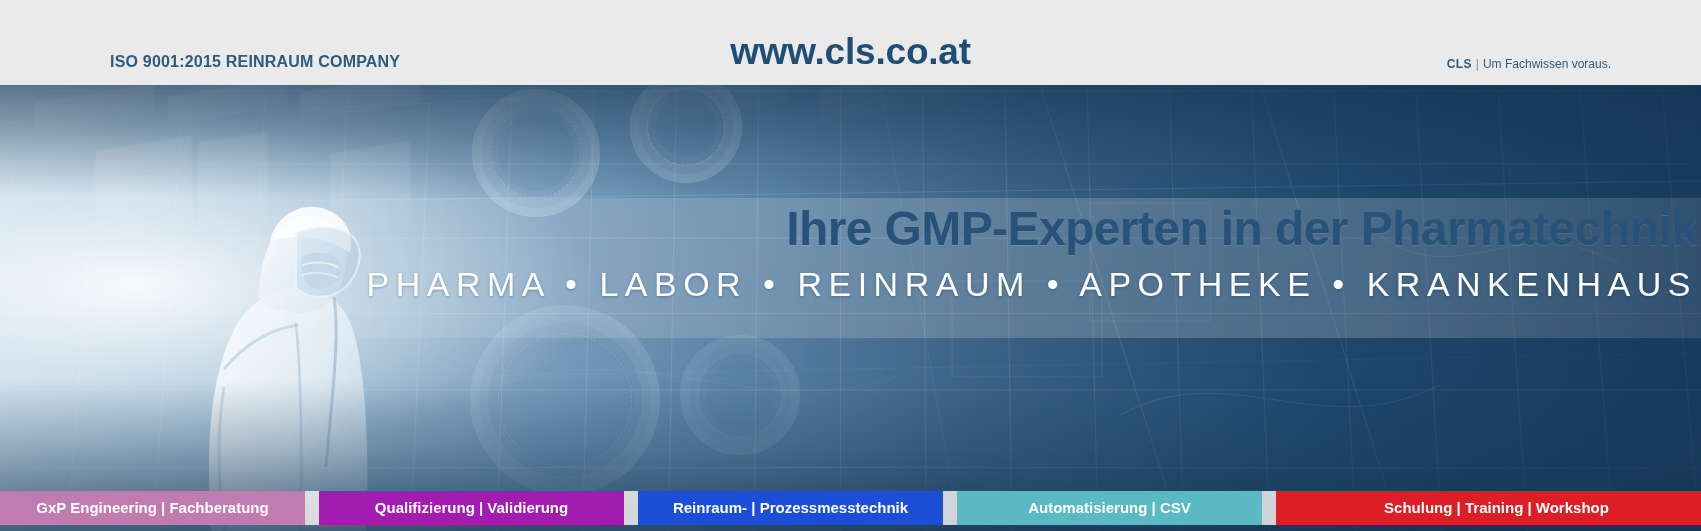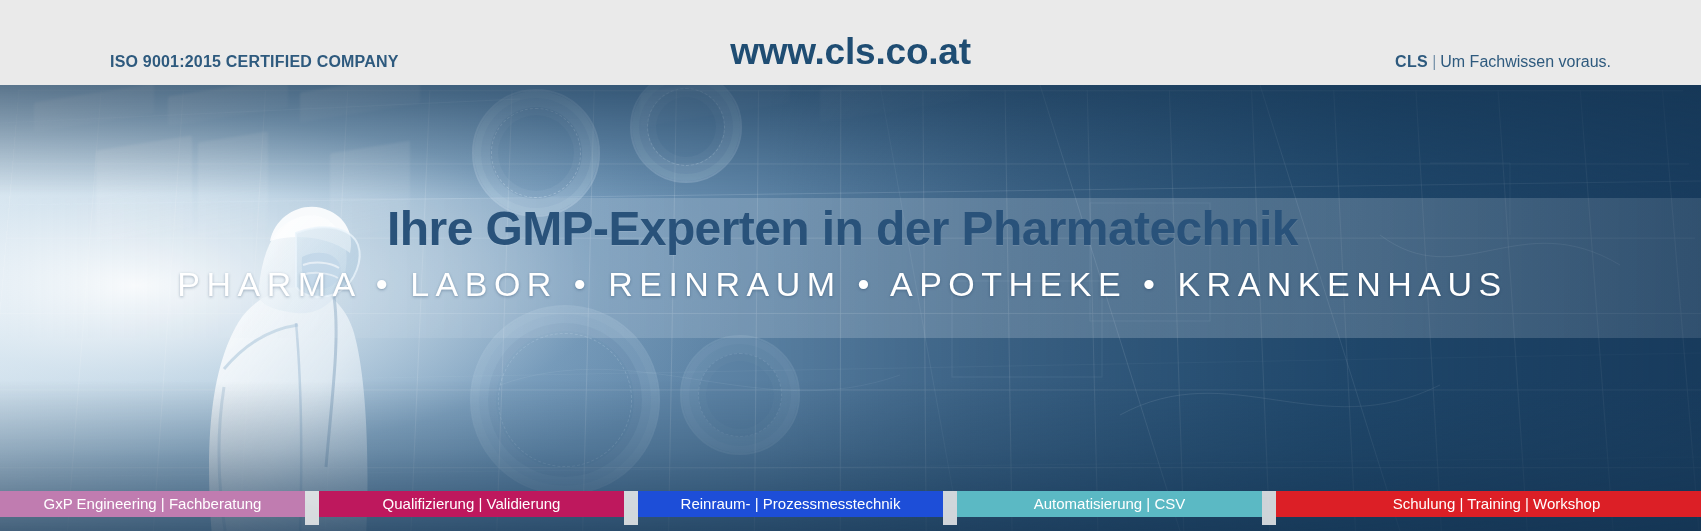--- a/index.html
+++ b/index.html
@@ -21,21 +21,21 @@
   .iso-text {
     font-size:16px; font-weight:600; letter-spacing:.2px;
     color:#2e5a7e; white-space:nowrap;
   }
   .site-url {
     position:absolute; left:0; right:0; bottom:12px;
     text-align:center;
     font-size:37px; font-weight:700; letter-spacing:-0.2px;
     color:#1f4d73;
   }
-  .claim { font-size:16px; color:#2e5a7e; white-space:nowrap; position:relative; z-index:2;margin-left:32px;}
+  .claim { font-size:12px; color:#2e5a7e; white-space:nowrap; position:relative; z-index:2;margin-left:32px;}
   .claim b { font-weight:700; letter-spacing:.4px; }
   .claim .sep { color:#7a95ab; margin:0 4px; }
 
   
   .hero {
     position:absolute; left:0; top:85px; width:1701px; height:446px;
     overflow:hidden;
     background:
       linear-gradient(180deg,#1f4468 0%, #255danger 0%),
       #24506f;
@@ -96,22 +96,22 @@
   
   .technician { position:absolute; left:120px; bottom:-6px; width:330px; height:400px; }
   .tech-svg { width:100%; height:100%; display:block; }
 
   
   .headline-band {
     position:absolute; left:0; top:113px; width:100%; height:140px;
     background:linear-gradient(90deg, rgba(255,255,255,0) 0%, rgba(226,235,243,.10) 18%, rgba(226,235,243,.20) 45%, rgba(226,235,243,.22) 80%, rgba(226,235,243,.12) 100%);
   }
   .headline-wrap {
-    position:absolute; left:0; right:16px; top:118px;
-    text-align:center; 
+    position:absolute; left:0; right:4px; top:118px;
+    text-align:right; 
   }
   .headline {
     font-size:48px; font-weight:700; color:#29527a;
     letter-spacing:-.6px; line-height:1.08;
     text-shadow:0 1px 0 rgba(255,255,255,.10);
   }
   .subline {
     margin-top:10px;
     font-size:34px; font-weight:400; color:#ffffff;
     letter-spacing:6.5px;
@@ -119,33 +119,33 @@
   }
 
   
   .service-bars {
     position:absolute; left:0; bottom:0; width:1701px; height:44px;
     display:flex; align-items:stretch;
   }
   .svc {
     position:relative; display:flex; align-items:center; justify-content:center;
     color:#fff; font-size:15px; white-space:nowrap;
-    height:26px; align-self:flex-start; margin-top:4px;
+    height:34px; align-self:flex-start; margin-top:4px;font-weight:bold;
   }
   .svc span { position:relative; top:-1px; }
   .gap { width:14px; flex:0 0 14px; }
   .gap-light { background:rgba(238,238,238,.85); height:34px; margin-top:4px; }
 </style>
 </head>
 <body>
 
 <div class="page">
 
   <div class="topbar">
-    <div class="iso-text">ISO 9001:2015 CERTIFIED COMPANY</div>
+    <div class="iso-text">ISO 9001:2015 REINRAUM COMPANY</div>
     <div class="site-url">www.cls.co.at</div>
     <div class="claim">
       <b>CLS</b><span class="sep">|</span><span>Um Fachwissen voraus.</span>
     </div>
   </div>
 
   <div class="hero">
     <div class="hero-bg"></div>
 
     <div class="panels">
@@ -237,21 +237,21 @@
     <div class="headline-wrap">
       <div class="headline">Ihre GMP-Experten in der Pharmatechnik</div>
       <div class="subline">PHARMA • LABOR • REINRAUM • APOTHEKE • KRANKENHAUS</div>
     </div>
 
     <div class="service-bars" id="svcrow">
         <div class="svc" style="background: rgb(192, 124, 176); width: 305px; flex: 0 0 305px;">
           <span>GxP Engineering | Fachberatung</span>
         </div>
         <div class="gap gap-light"></div>
-        <div class="svc" style="background: #be185d; width: 305px; flex: 0 0 305px;">
+        <div class="svc" style="background: #a21caf; width: 305px; flex: 0 0 305px;">
           <span>Qualifizierung | Validierung</span>
         </div>
         <div class="gap gap-light"></div>
         <div class="svc" style="background: #1d4ed8; width: 305px; flex: 0 0 305px;">
           <span>Reinraum- | Prozessmesstechnik</span>
         </div>
         <div class="gap gap-light"></div>
         <div class="svc" style="background: rgb(91, 185, 196); width: 305px; flex: 0 0 305px;">
           <span>Automatisierung | CSV</span>
         </div>

